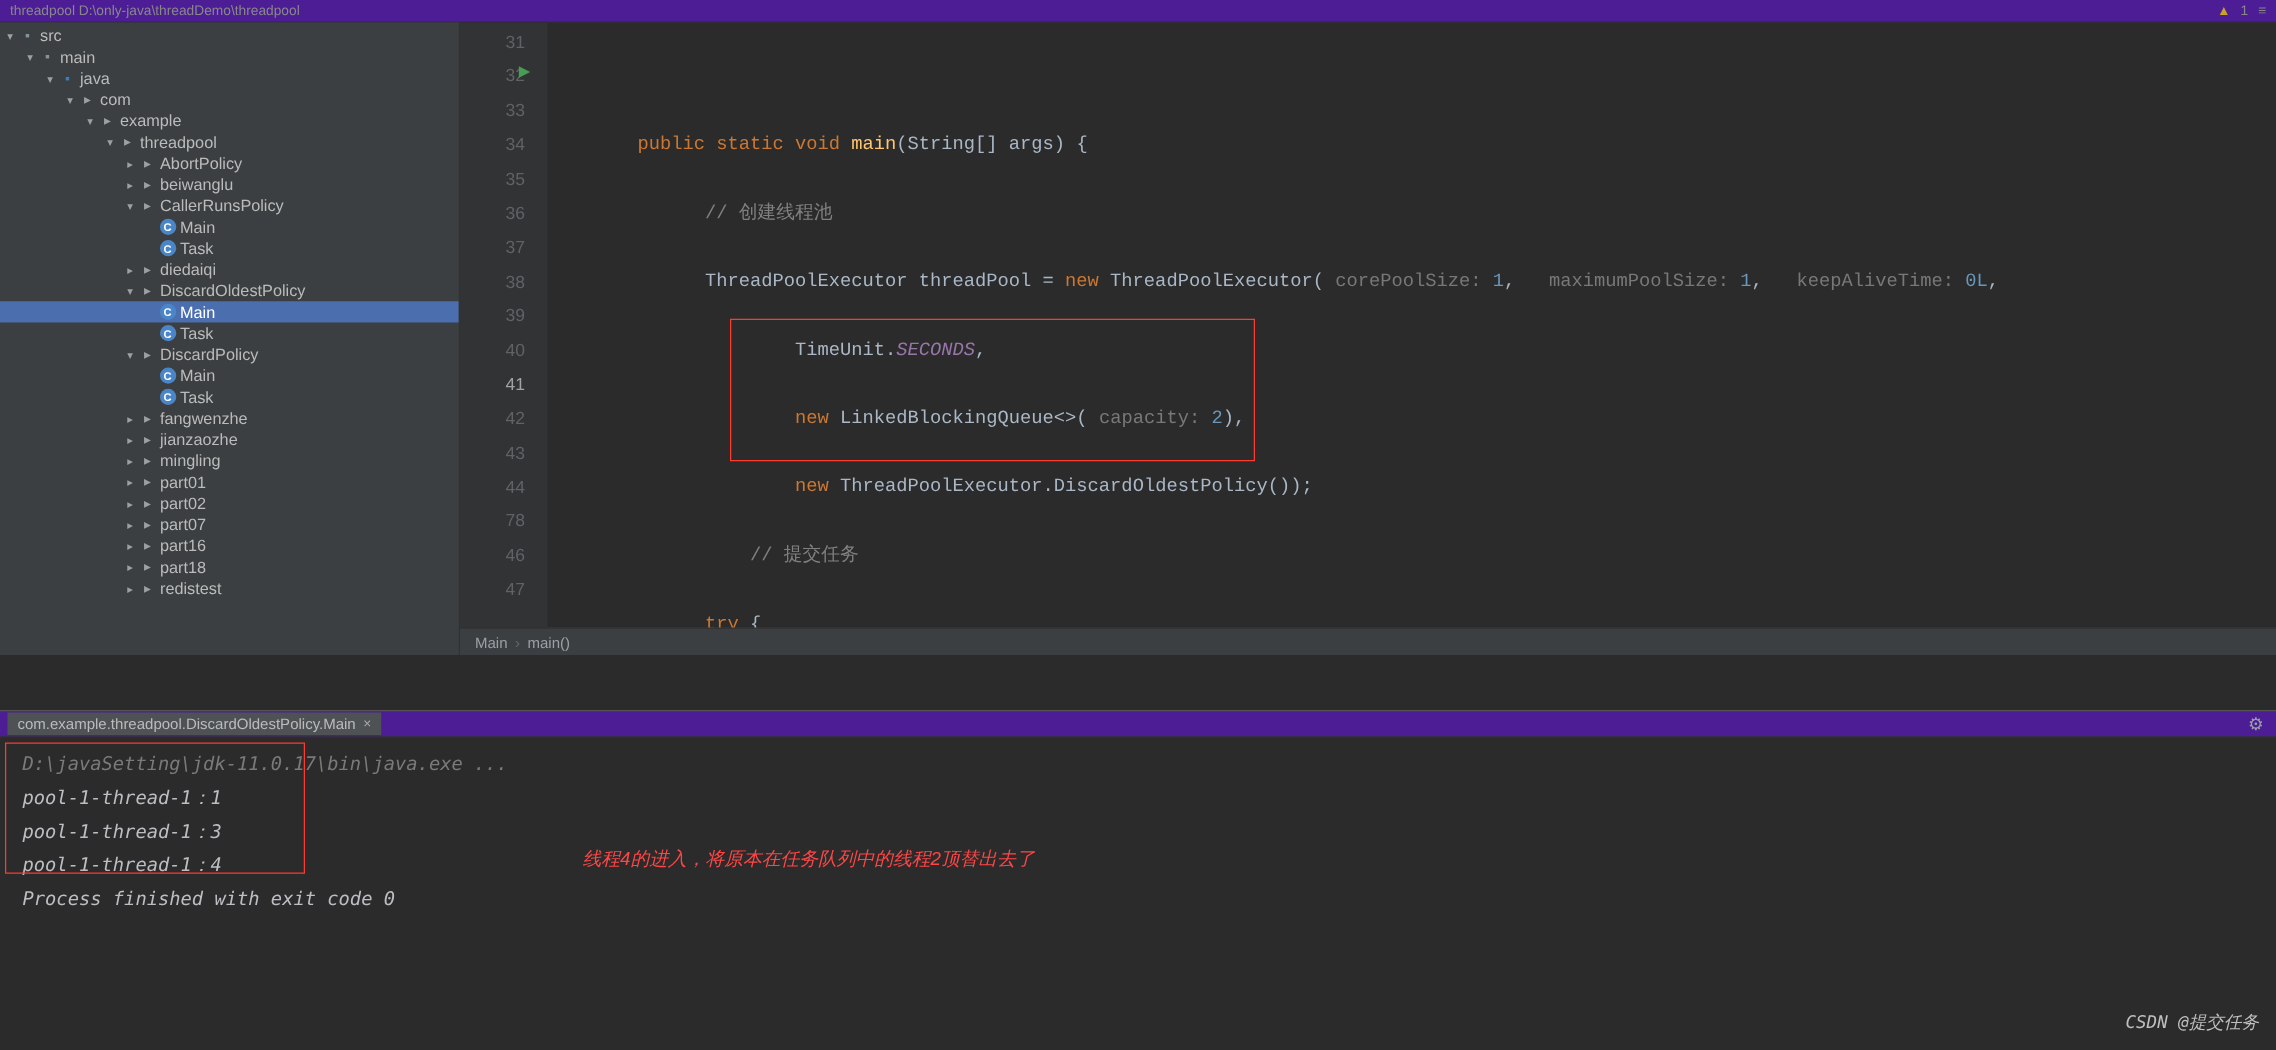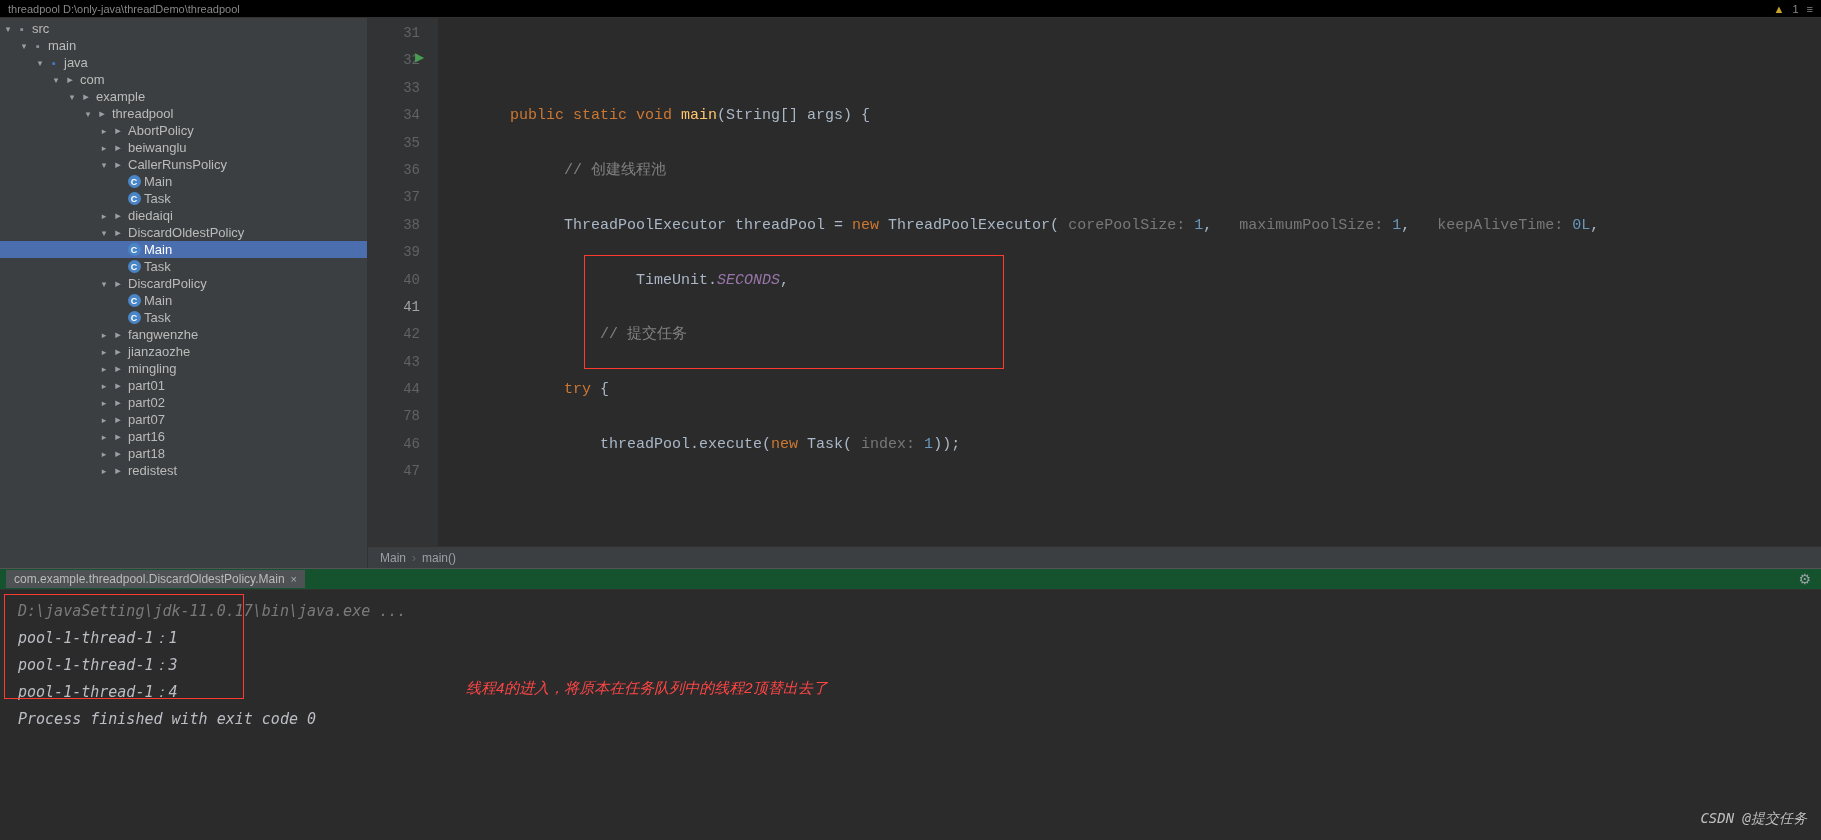--- a/index.html
+++ b/index.html
@@ -1,51 +1,51 @@
 <!DOCTYPE html>
 <html><head>
 <meta charset="utf-8">
 <style>
   * { margin: 0; padding: 0; box-sizing: border-box; }
   html, body { width: 1821px; height: 840px; background: #2b2b2b; font-family: "Microsoft YaHei", "Segoe UI", sans-serif; font-size: 13px; color: #a9b7c6; overflow: hidden; }
   .root { display: flex; flex-direction: column; height: 100%; }
-  .topstrip { height: 18px; background: #000000; color:#888; font-size:11px; padding:2px 8px; display:flex; justify-content:space-between; align-items:center; border-bottom:1px solid #323232;}
+  .topstrip { height: 18px; background: #4c1d95; color:#888; font-size:11px; padding:2px 8px; display:flex; justify-content:space-between; align-items:center; border-bottom:1px solid #323232;}
   .topstrip .right { display:flex; gap:8px; align-items:center;}
   .warn-tri { color:#c9a227; font-weight:bold;}
   .main-split { display:flex; flex:1; min-height:0; }
   
   .project { width:368px; background:#3c3f41; overflow:auto; border-right:1px solid #323232; font-size:13px; color:#bbbbbb;}
   .tree { padding:2px 0 6px 0;}
   .node { display:flex; align-items:center; height:17px; padding-right:6px; white-space:nowrap; }
   .node .tw { width:12px; text-align:center; color:#9aa0a6; font-size:9px; display:inline-block;}
   .node .ic { width:16px; display:inline-flex; align-items:center; justify-content:center; font-size:11px; }
   .node .lbl { margin-left:2px; }
   .folder { color:#87939a; }
   .jclass-ic { width:13px; height:13px; border-radius:50%; background:#4a86c7; color:#fff; font-size:9px; display:inline-flex; align-items:center; justify-content:center; font-weight:bold;}
   .pkg-ic { color:#9aa0a6; }
   .sel { background:#4b6eaf; color:#fff; }
   .sel .lbl { color:#fff;}
   
   .editor { flex:1; display:flex; flex-direction:column; background:#2b2b2b; position:relative;}
   .code-wrap { flex:1; display:flex; overflow:hidden;}
-  .gutter { width:70px; background:#313335; color:#606366; font-family:Liberation Mono, monospace; font-size:14px; text-align:right; padding-right:18px; line-height:27.4px; padding-top:2px; position:relative;}
+  .gutter { width:70px; background:#313335; color:#606366; font-family:Liberation Sans, sans-serif; font-size:14px; text-align:right; padding-right:18px; line-height:27.4px; padding-top:2px; position:relative;}
   .gutter .ln { height:27.4px; }
   .run-ic { position:absolute; left:50px; color:#499c54; font-size:12px;}
   .code { flex:1; font-family:Consolas,"Courier New",monospace; font-size:15px; line-height:27.4px; white-space:pre; padding-top:2px; color:#a9b7c6; position:relative;}
   .kw { color:#cc7832;margin-top:17px; }
   .comment { color:#808080; }
   .fn { color:#ffc66d; }
   .param-hint { color:#787878; }
   .num { color:#6897bb; }
   .const { color:#9876aa; font-style:italic;}
   .overlay-red { position:absolute; border:1px solid #ff3b30; pointer-events:none;}
   .breadcrumb { height:22px; background:#3c3f41; color:#9aa0a6; font-size:12px; display:flex; align-items:center; padding-left:12px; border-top:1px solid #323232;}
   .breadcrumb .sep { margin:0 6px; color:#666;}
   
-  .run-tab-strip { height:22px; background:#14532d; display:flex; align-items:center; border-top:1px solid #555; border-bottom:1px solid #323232; padding-left:6px; font-size:12px;}
+  .run-tab-strip { height:22px; background:#4c1d95; display:flex; align-items:center; border-top:1px solid #555; border-bottom:1px solid #323232; padding-left:6px; font-size:12px;margin-top:44px;}
   .run-tab { display:flex; align-items:center; gap:6px; padding:2px 8px; background:#4e5254; color:#bbb; }
   .run-tab .close { color:#aaa; font-size:11px;}
   .gear { margin-left:auto; margin-right:10px; color:#9aa0a6; font-size:14px;}
   .console { flex:0 0 auto; background:#2b2b2b; font-family:Consolas,monospace; font-size:15px; color:#bcbec4; padding:8px 0 8px 18px; position:relative; height:250px;}
   .console div { line-height:27px;font-style:italic; }
   .console .muted { color:#7a7a7a;}
   .red-note { position:absolute; color:#ff4545; font-size:15px; font-family:"Microsoft YaHei",sans-serif;}
   .watermark { position:absolute; right:14px; bottom:8px; color:#bfbfbf; font-size:14px;}
 </style>
 </head>
@@ -237,20 +237,22 @@
             <div class="ln">78</div>
             <div class="ln">46</div>
             <div class="ln">47</div>
           </div>
         <div class="code" id="code">
 <div> </div>
 <div><span>        </span><span class="kw">public </span><span class="kw">static </span><span class="kw">void </span><span class="fn">main</span><span>(String[] args) {</span></div>
 <div><span>              </span><span class="comment">// 创建线程池</span></div>
 <div><span>              ThreadPoolExecutor threadPool = </span><span class="kw">new </span><span>ThreadPoolExecutor( </span><span class="param-hint">corePoolSize: </span><span class="num">1</span><span>,   </span><span class="param-hint">maximumPoolSize: </span><span class="num">1</span><span>,   </span><span class="param-hint">keepAliveTime: </span><span class="num">0L</span><span>,</span></div>
 <div><span>                      TimeUnit.</span><span class="const">SECONDS</span><span>,</span></div>
+<div><span>                      </span><span class="kw">new </span><span>LinkedBlockingQueue&lt;&gt;( </span><span class="param-hint">capacity: </span><span class="num">2</span><span>),</span></div>
+<div><span>                      </span><span class="kw">new </span><span>ThreadPoolExecutor.DiscardOldestPolicy());</span></div>
 <div><span>                  </span><span class="comment">// 提交任务</span></div>
 <div><span>              </span><span class="kw">try </span><span>{</span></div>
 <div><span>                  threadPool.execute(</span><span class="kw">new </span><span>Task( </span><span class="param-hint">index: </span><span class="num">1</span><span>));</span></div>
 
 
 
 
 
 
 

